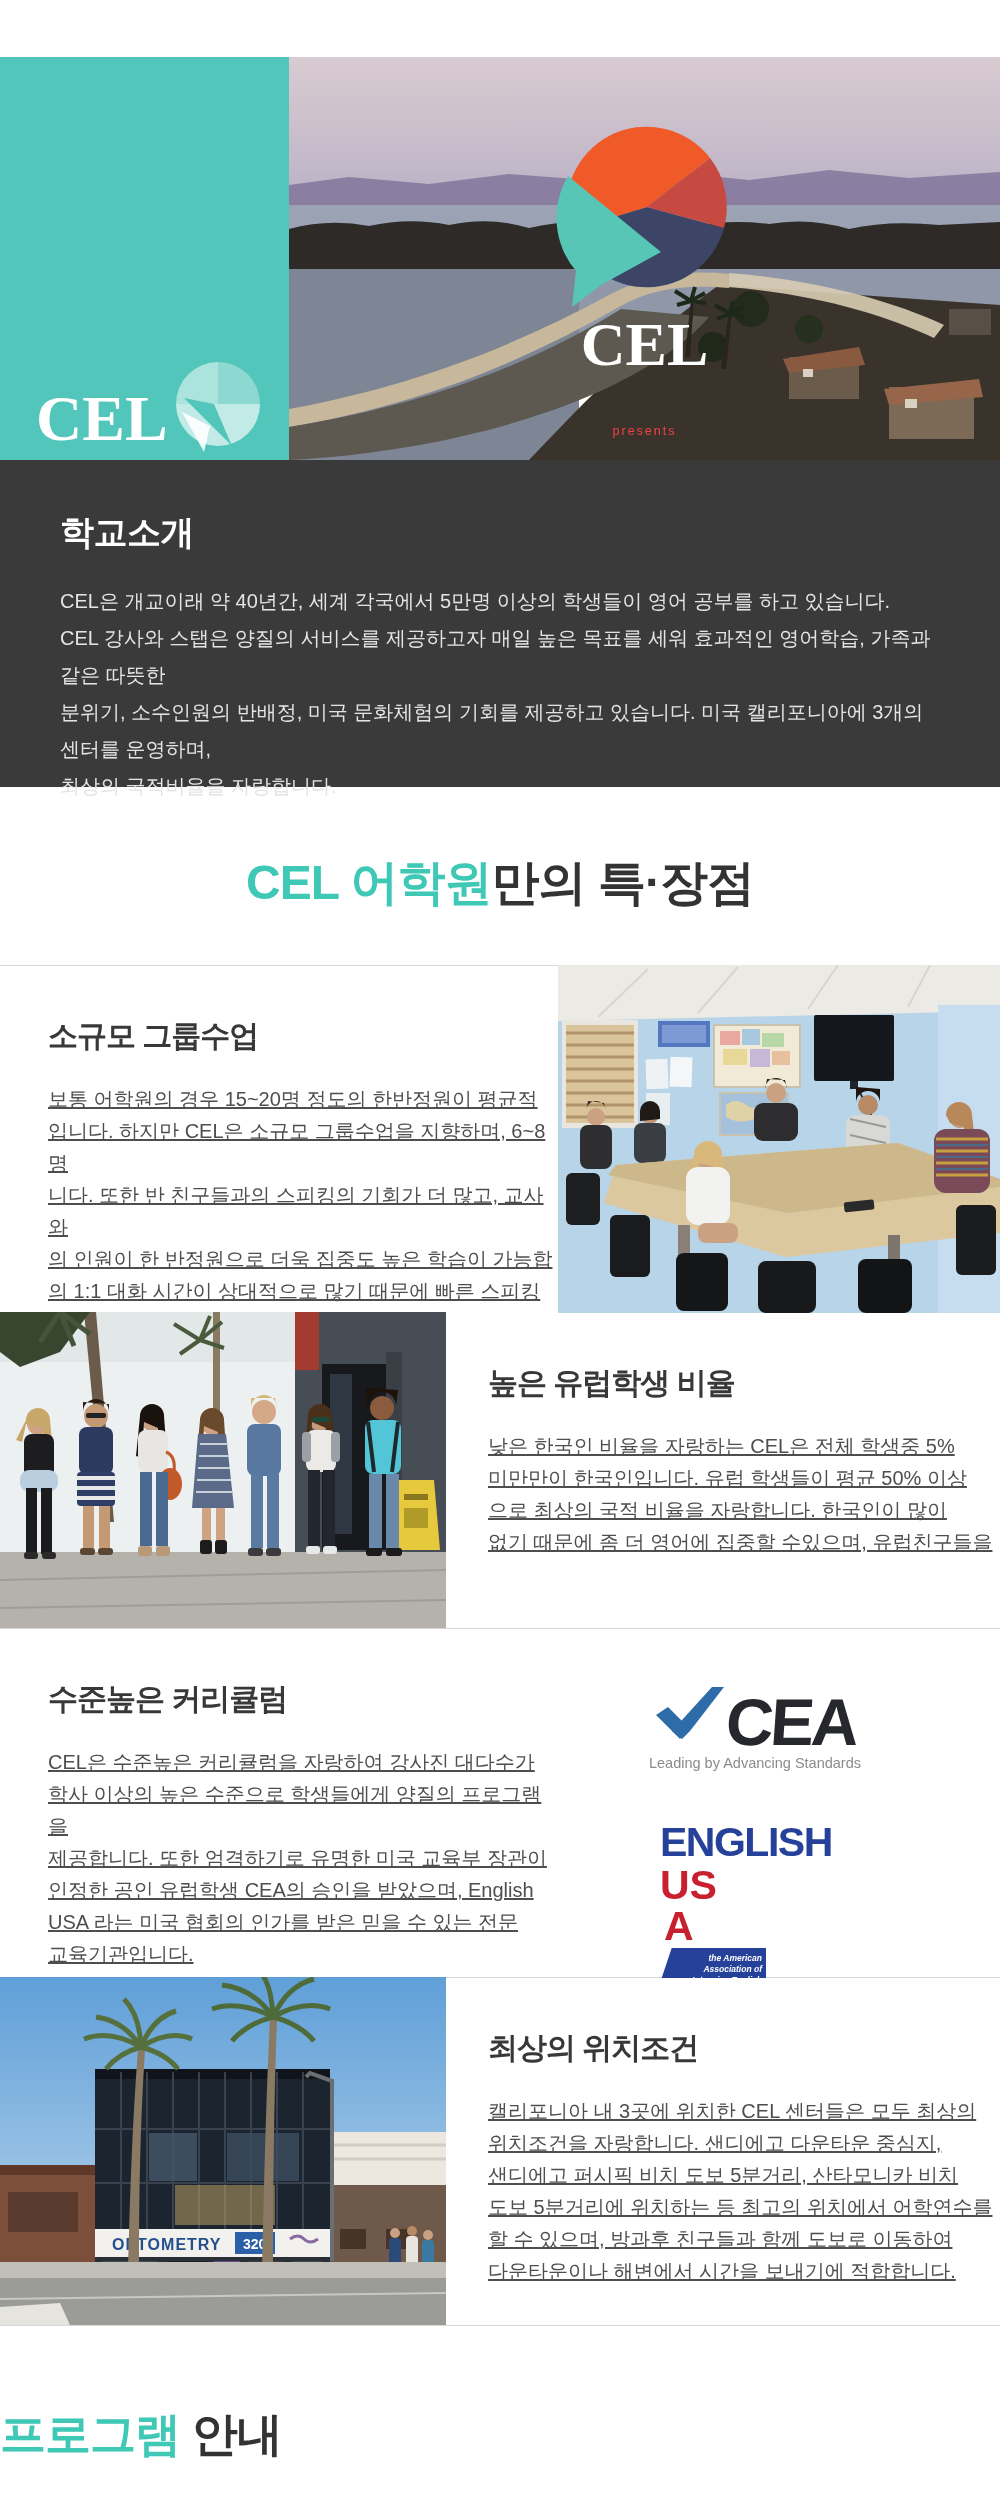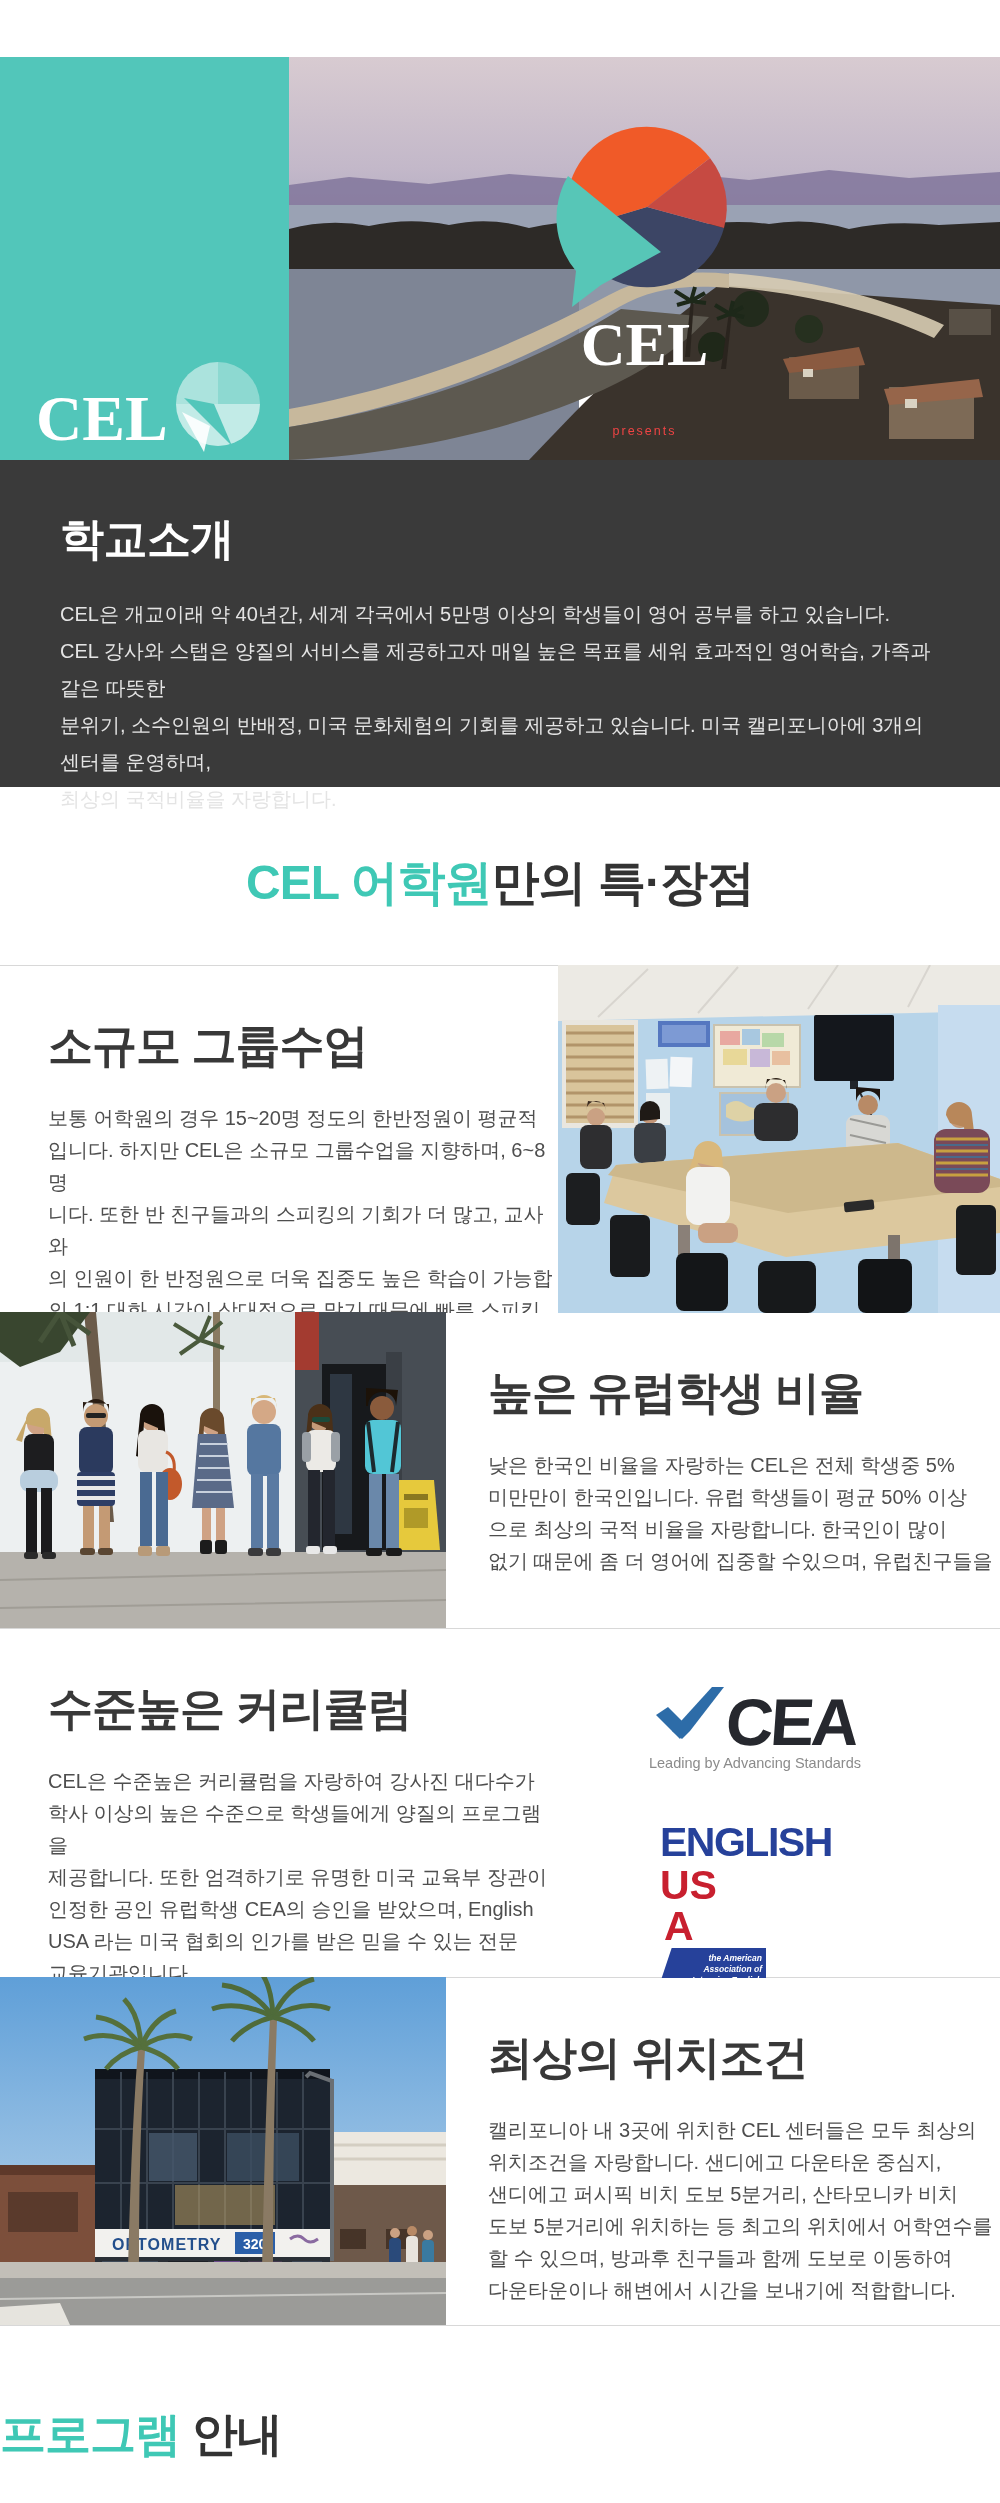--- a/index.html
+++ b/index.html
@@ -18,41 +18,41 @@
   .hero-photo svg { display:block; }
   .hero-cel { position:absolute; left:0; top:256px; width:711px; text-align:center;
               font-family:"Liberation Serif", serif; font-weight:700; font-size:62px; line-height:1;
               color:#ffffff; }
   .hero-presents { position:absolute; left:0; top:325px; width:711px; text-align:center;
                    font-size:12.5px; letter-spacing:2px; color:#ef4444;margin-top:42px; }
 
   
   .intro { position:absolute; top:460px; left:0; width:1000px; height:327px; background:#3a3a3a;
            padding:50px 60px 0 60px; }
-  .intro-title { font-size:44px; font-weight:800; color:#ffffff; letter-spacing:-0.5px; }
+  .intro-title { font-size:34px; font-weight:800; color:#ffffff; letter-spacing:-0.5px; }
   .intro-body { margin-top:27px; font-size:20px; color:#e4e4e4; }
   .intro-body .ln { line-height:37px; }
 
   
   .features-heading { position:absolute; top:787px; left:0; width:1000px; height:178px;
                       text-align:center; padding-top:64px; font-size:48px; font-weight:700;
                       letter-spacing:-1px; color:#333333; }
   .features-heading .hl { color:#3fc8b5; }
 
   
   .hr { position:absolute; left:0; width:1000px; height:1px; background:#d8d8d8; }
 
   
   .sec { position:absolute; left:0; width:1000px; background:#fff; }
   .sec-txt { position:absolute; top:0; height:100%; padding-top:50px; }
   .sec-txt.left-col  { left:0;  width:558px; padding-left:48px; }
   .sec-txt.right-col { left:446px; width:554px; padding-left:42px; }
-  .sec-title { font-size:45px; font-weight:800; color:#383838; letter-spacing:-1px; }
+  .sec-title { font-size:30px; font-weight:800; color:#383838; letter-spacing:-1px; }
   .sec-body { margin-top:26px; font-size:20px; color:#4e4e4e; }
-  .sec-body .ln { line-height:32px; }
+  .sec-body .ln { line-height:32px;text-decoration:underline; }
   .sec-photo { position:absolute; top:0; height:100%; overflow:hidden; z-index:2; }
   .sec-photo svg { display:block; }
 
   
   .cea { position:absolute; left:640px; top:1687px; width:230px; text-align:center; }
   .cea-row { display:flex; align-items:flex-end; justify-content:center; }
   .cea-name { font-size:66px; line-height:0.82; font-weight:800; letter-spacing:-3px;
               color:#26282e; transform:skewX(-4deg); }
   .cea-tagline { margin-top:6px; font-size:14.5px; color:#8b8b8b; white-space:nowrap; }
   .eusa { position:absolute; left:660px; top:1822px; width:200px; }

